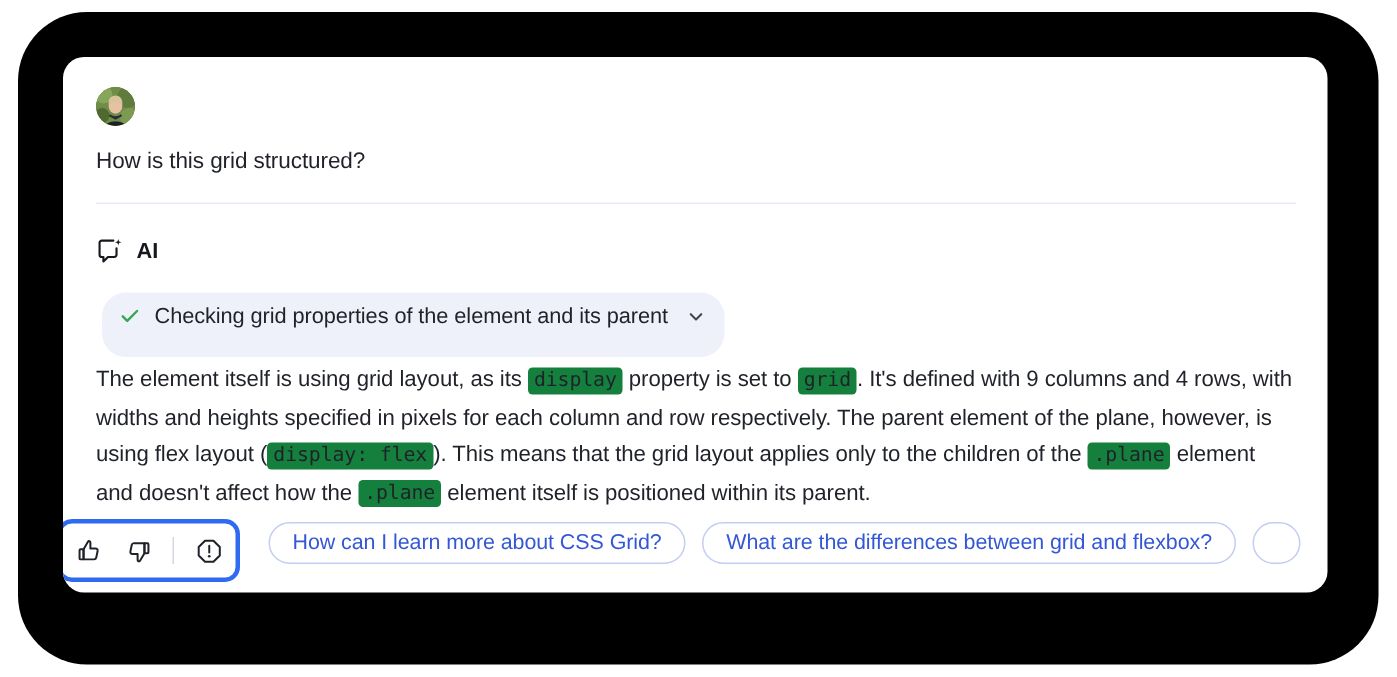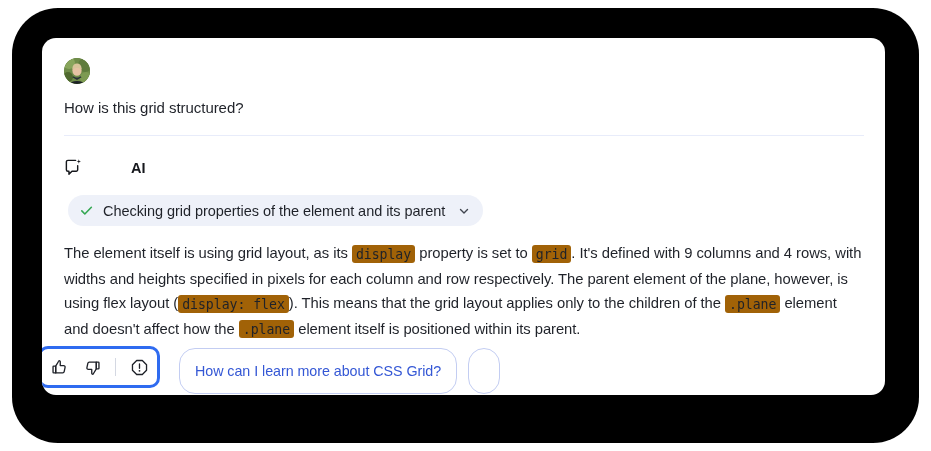--- a/index.html
+++ b/index.html
@@ -107,33 +107,32 @@
     display: flex;
     align-items: center;
     gap: 8px;
   }
   .ai-icon { width: 19px; height: 19px; flex: none; }
   .ai-label {
     font-size: 14.5px;
     font-weight: bold;
     color: #16181d;
     letter-spacing: 0.1px;
-    margin-left: 40px;
   }
 
   
   .status-pill {
     position: absolute;
     left: 26px;
     top: 157px;
     height: 31px;
     display: flex;
     align-items: center;
     gap: 9px;
-    padding: 0 12px 0 11px;
+    padding: 0 12px 12px 11px;
     background: #eef1f9;
     border-radius: 16px;
     cursor: pointer;
   }
   .check-icon { width: 15px; height: 15px; flex: none; }
   .status-text {
     font-size: 14.5px;
     color: #1f2229;
     letter-spacing: -0.05px;
     white-space: nowrap;
@@ -148,21 +147,21 @@
     width: 800px;
     font-size: 14.8px;
     line-height: 24.5px;
     color: #1f2229;
     letter-spacing: -0.05px;
     text-align: left;
   }
   .answer code {
     font-family: "DejaVu Sans Mono", "Liberation Mono", monospace;
     font-size: 13.2px;
-    background: #a16207;
+    background: #15803d;
     border-radius: 3px;
     padding: 1.5px 4px;
     color: #1f2229;
   }
 
   
   .bottom-bar {
     position: absolute;
     left: 0;
     top: 300px;
@@ -205,21 +204,21 @@
 
   .chips {
     position: absolute;
     left: 137px;
     top: 10px;
     display: flex;
     gap: 11px;
     align-items: center;
   }
   .chip {
-    height: 46px;
+    height: 28px;
     display: flex;
     align-items: center;
     padding: 0 15px;
     border: 1px solid #c3cdf2;
     border-radius: 16px;
     background: #ffffff;
     color: #3457d5;
     font-size: 14.3px;
     letter-spacing: -0.05px;
     white-space: nowrap;
@@ -310,17 +309,18 @@
         <svg width="19" height="19" viewBox="0 0 20 20" fill="none" aria-hidden="true">
           <path d="M7.05 2.6h5.9l4.45 4.45v5.9l-4.45 4.45h-5.9L2.6 12.95v-5.9z" stroke="#1f2229" stroke-width="1.4" stroke-linejoin="round"></path>
           <path d="M10 6.2v4.6" stroke="#1f2229" stroke-width="1.4" stroke-linecap="round"></path>
           <circle cx="10" cy="13.5" r="0.95" fill="#1f2229"></circle>
         </svg>
       </button>
     </div>
 
     <div class="chips">
       <div class="chip">How can I learn more about CSS Grid?</div>
+      <div class="chip">What are the differences between grid and flexbox?</div>
       <div class="chip"></div>
     </div>
 
   </div>
 </div>
 
 </body></html>

